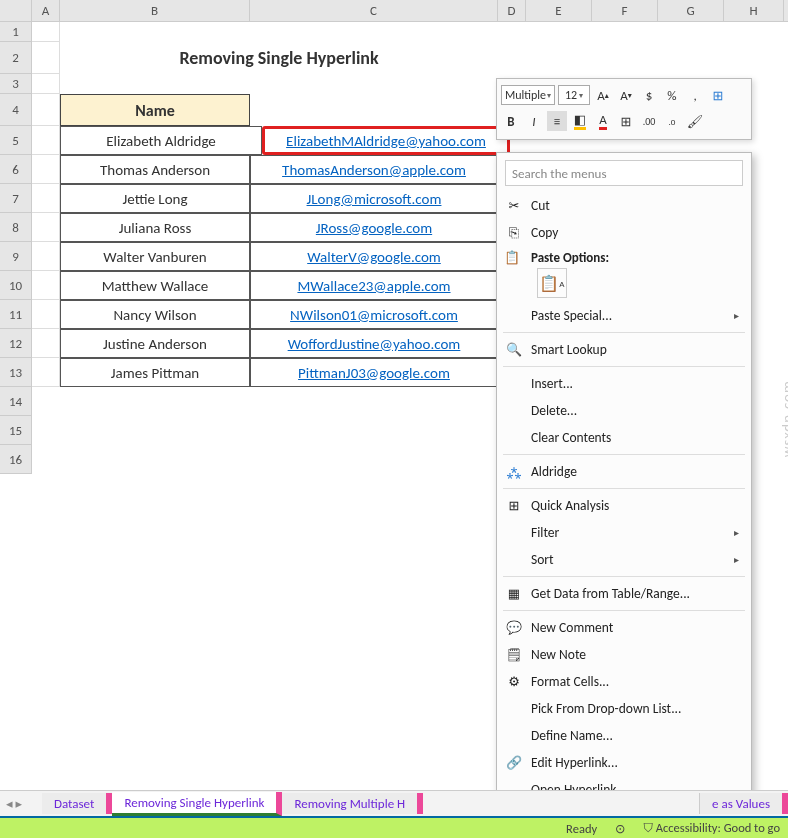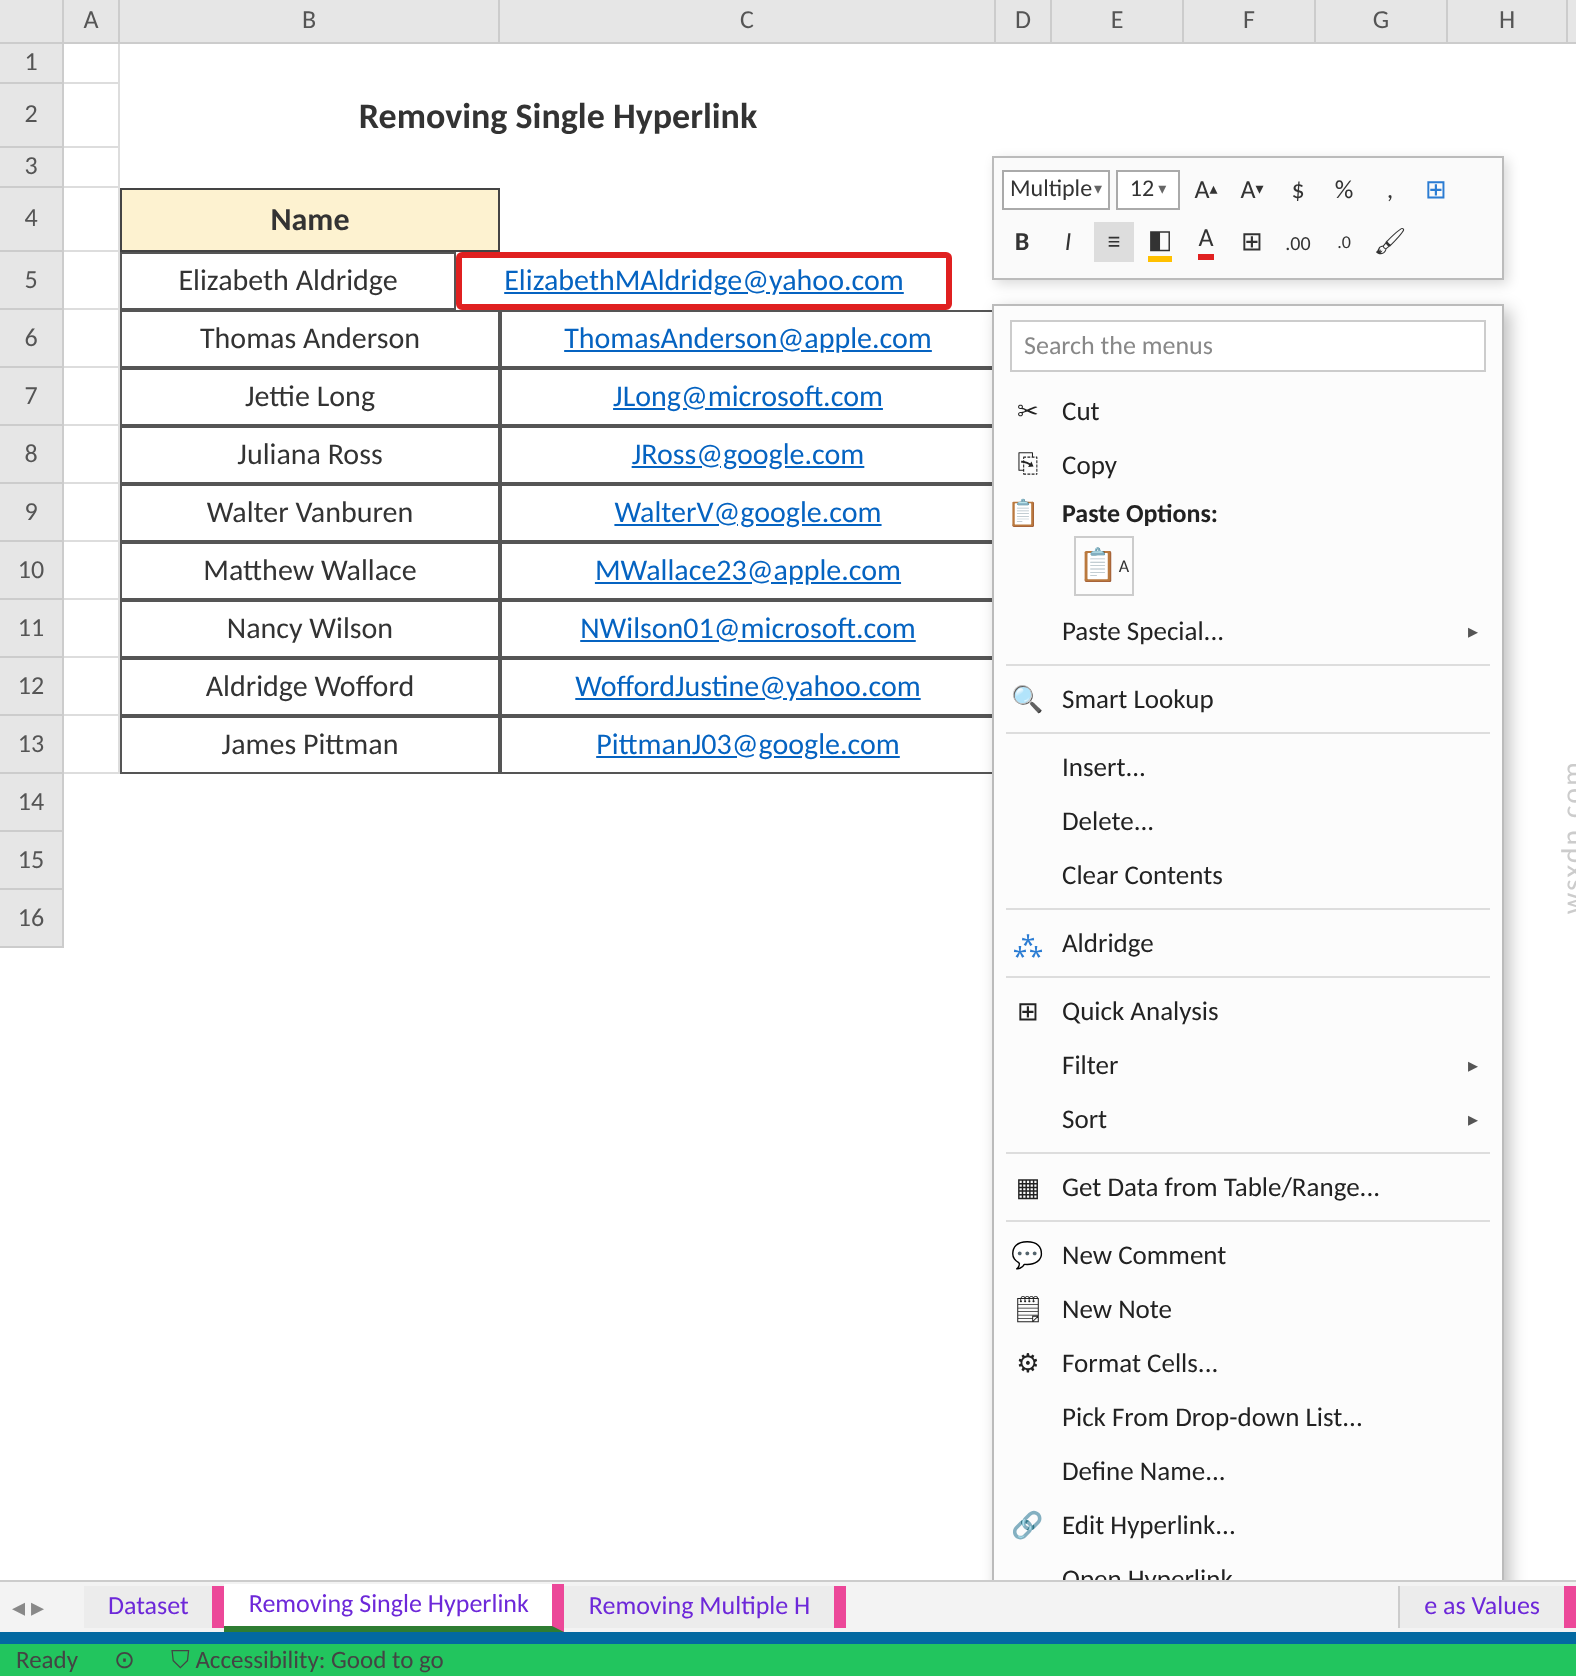--- a/index.html
+++ b/index.html
@@ -183,28 +183,29 @@
   border-bottom: 3px solid #2e7d32;
   font-weight: 500;
 }
 .tab-nav { position: absolute; left: 6px; display:flex; gap:4px; color:#888; }
 
 
 .status-bar {
   position: absolute;
   bottom: 0; left: 0; right: 0;
   height: 22px;
-  background: #22c55e;
-  border-top: 6px solid #0369a1;
+  background: #bef264;
+  border-top: 2px solid #0369a1;
   display: flex;
   align-items: center;
   padding: 0 8px;
   font-size: 12.5px;
   color: #444;
   gap: 18px;
+  justify-content: flex-end;
 }
 .watermark {
   position: absolute;
   right: 10px;
   top: 380px;
   transform: rotate(-90deg);
   transform-origin: right top;
   color: #ccc;
   font-size: 15px;
   letter-spacing: 1px;
@@ -258,21 +259,21 @@
         <div class="cell" style="width:28px"></div>
         <div class="cell" style="width:438px;border:none"></div>
       </div>
     <div class="crow tall">
       <div class="cell" style="width:28px"></div>
       <div class="cell hdr name" style="width:190px">Name</div>
     </div>
 
     <div class="crow">
       <div class="cell" style="width:28px"></div>
-      <div class="cell data" style="width:168px">Elizabeth Aldridge</div>
+      <div class="cell data" style="width:202px">Elizabeth Aldridge</div>
       <div class="cell data email-link red-box" style="width:248px">ElizabethMAldridge@yahoo.com</div>
     </div>
     <div class="crow">
       <div class="cell" style="width:28px"></div>
       <div class="cell data" style="width:190px">Thomas Anderson</div>
       <div class="cell data email-link" style="width:248px">ThomasAnderson@apple.com</div>
     </div>
     <div class="crow">
       <div class="cell" style="width:28px"></div>
       <div class="cell data" style="width:190px">Jettie Long</div>
@@ -293,21 +294,21 @@
       <div class="cell data" style="width:190px">Matthew Wallace</div>
       <div class="cell data email-link" style="width:248px">MWallace23@apple.com</div>
     </div>
     <div class="crow">
       <div class="cell" style="width:28px"></div>
       <div class="cell data" style="width:190px">Nancy Wilson</div>
       <div class="cell data email-link" style="width:248px">NWilson01@microsoft.com</div>
     </div>
     <div class="crow">
       <div class="cell" style="width:28px"></div>
-      <div class="cell data" style="width:190px">Aldridge Wofford</div>
+      <div class="cell data" style="width:190px">Justine Anderson</div>
       <div class="cell data email-link" style="width:248px">WoffordJustine@yahoo.com</div>
     </div>
     <div class="crow">
       <div class="cell" style="width:28px"></div>
       <div class="cell data" style="width:190px">James Pittman</div>
       <div class="cell data email-link" style="width:248px">PittmanJ03@google.com</div>
     </div>
   </div>
 </div>
 

